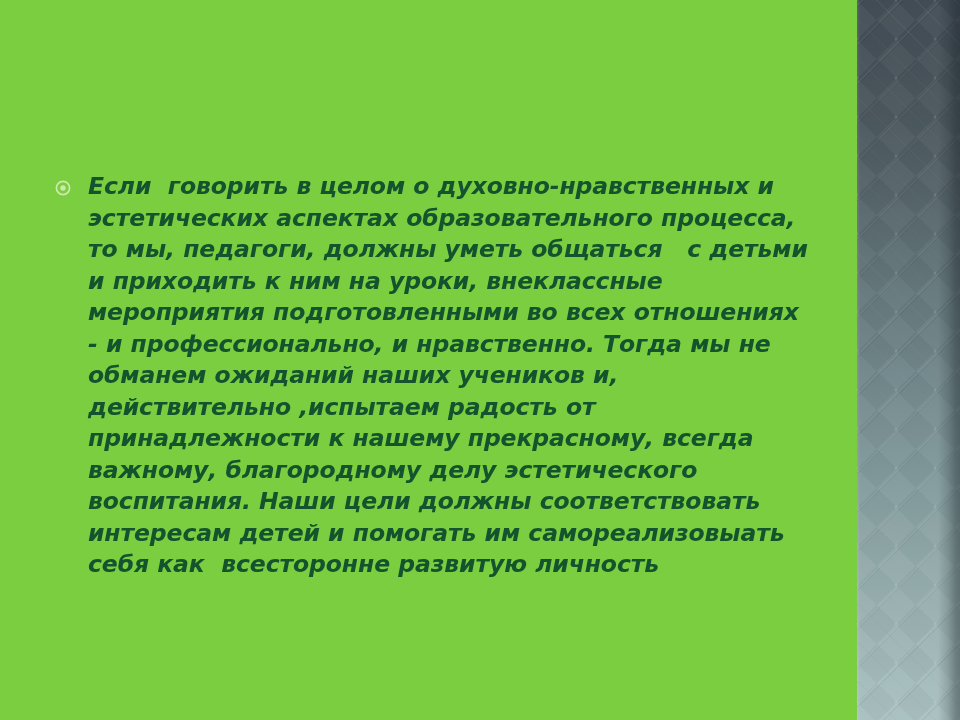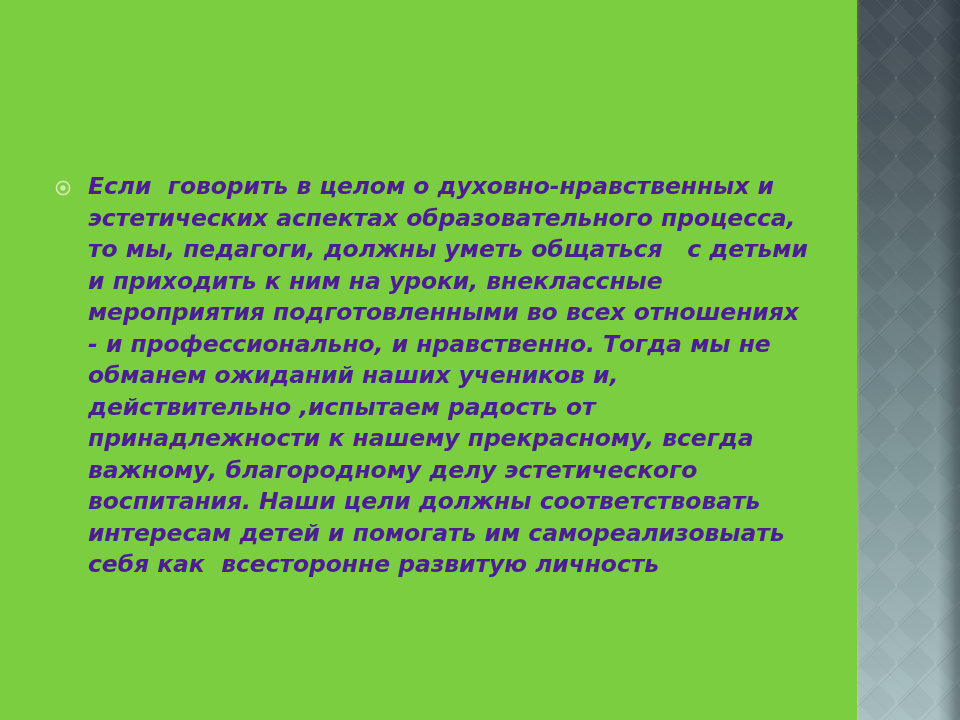--- a/index.html
+++ b/index.html
@@ -152,21 +152,21 @@
     line-height: 0;
   }
 
   #paragraph-text {
     flex: 1 1 auto;
     font-family: "DejaVu Sans", "Liberation Sans", sans-serif;
     font-size: 23.5px;
     font-weight: bold;
     font-style: italic;
     line-height: 31.5px;
-    color: #4c1d95;
+    color: #14532d;
     letter-spacing: -0.1px;
     word-spacing: 0.2px;
     white-space: pre-wrap;
     text-align: left;
   }
 </style>
 </head>
 <body>
 
 <div id="slide">

